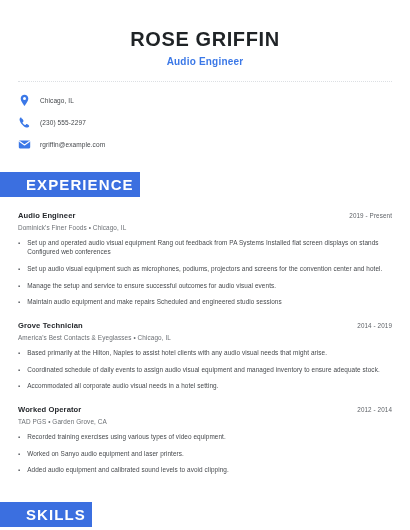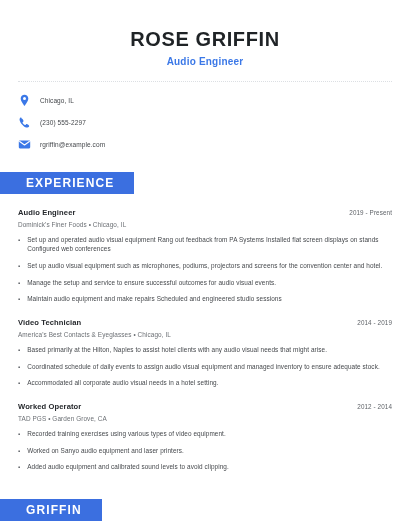--- a/index.html
+++ b/index.html
@@ -75,24 +75,24 @@
     color: #44474b;
     letter-spacing: 0.1px;
   }
 
   
   .section { margin-top: 0; }
   .banner {
     display: inline-block;
     background: #3b6fe0;
     color: #ffffff;
-    font-size: 12px;
+    font-size: 15px;
     font-weight: bold;
     letter-spacing: 1.1px;
-    padding: 4px 20px 4px 10px;
+    padding: 4px 6px 4px 10px;
     margin-left: -18px;
     padding-left: 26px;
   }
 
   .exp-section { margin-top: 21px; }
 
   
   .job { margin-top: 14px; }
   .job-head {
     display: flex;
@@ -222,21 +222,21 @@
               <span class="btext">Manage the setup and service to ensure successful outcomes for audio visual events.</span>
             </div>
             <div class="bullet">
               <span class="dot">▪</span>
               <span class="btext">Maintain audio equipment and make repairs Scheduled and engineered studio sessions</span>
             </div>
           </div>
         </div>
         <div class="job">
           <div class="job-head">
-            <div class="job-role">Video Technician</div>
+            <div class="job-role">Grove Technician</div>
             <div class="job-dates">2014 - 2019</div>
           </div>
           <div class="job-meta">America's Best Contacts &amp; Eyeglasses • Chicago, IL</div>
           <div class="bullets">
             <div class="bullet">
               <span class="dot">▪</span>
               <span class="btext">Based primarily at the Hilton, Naples to assist hotel clients with any audio visual needs that might arise.</span>
             </div>
             <div class="bullet">
               <span class="dot">▪</span>
@@ -266,21 +266,21 @@
             <div class="bullet">
               <span class="dot">▪</span>
               <span class="btext">Added audio equipment and calibrated sound levels to avoid clipping.</span>
             </div>
           </div>
         </div>
       </div>
   </div>
 
   <div class="section skills-section">
-    <div class="banner">GRIFFIN</div>
+    <div class="banner">SKILLS</div>
     <div class="skills-wrap">
         <span class="skill-tag">Digital Audio</span>
         <span class="skill-tag">DMX</span>
         <span class="skill-tag">Setup</span>
         <span class="skill-tag">Video Production</span>
         <span class="skill-tag">Wireless Microphones</span>
       </div>
     
   </div>
 

